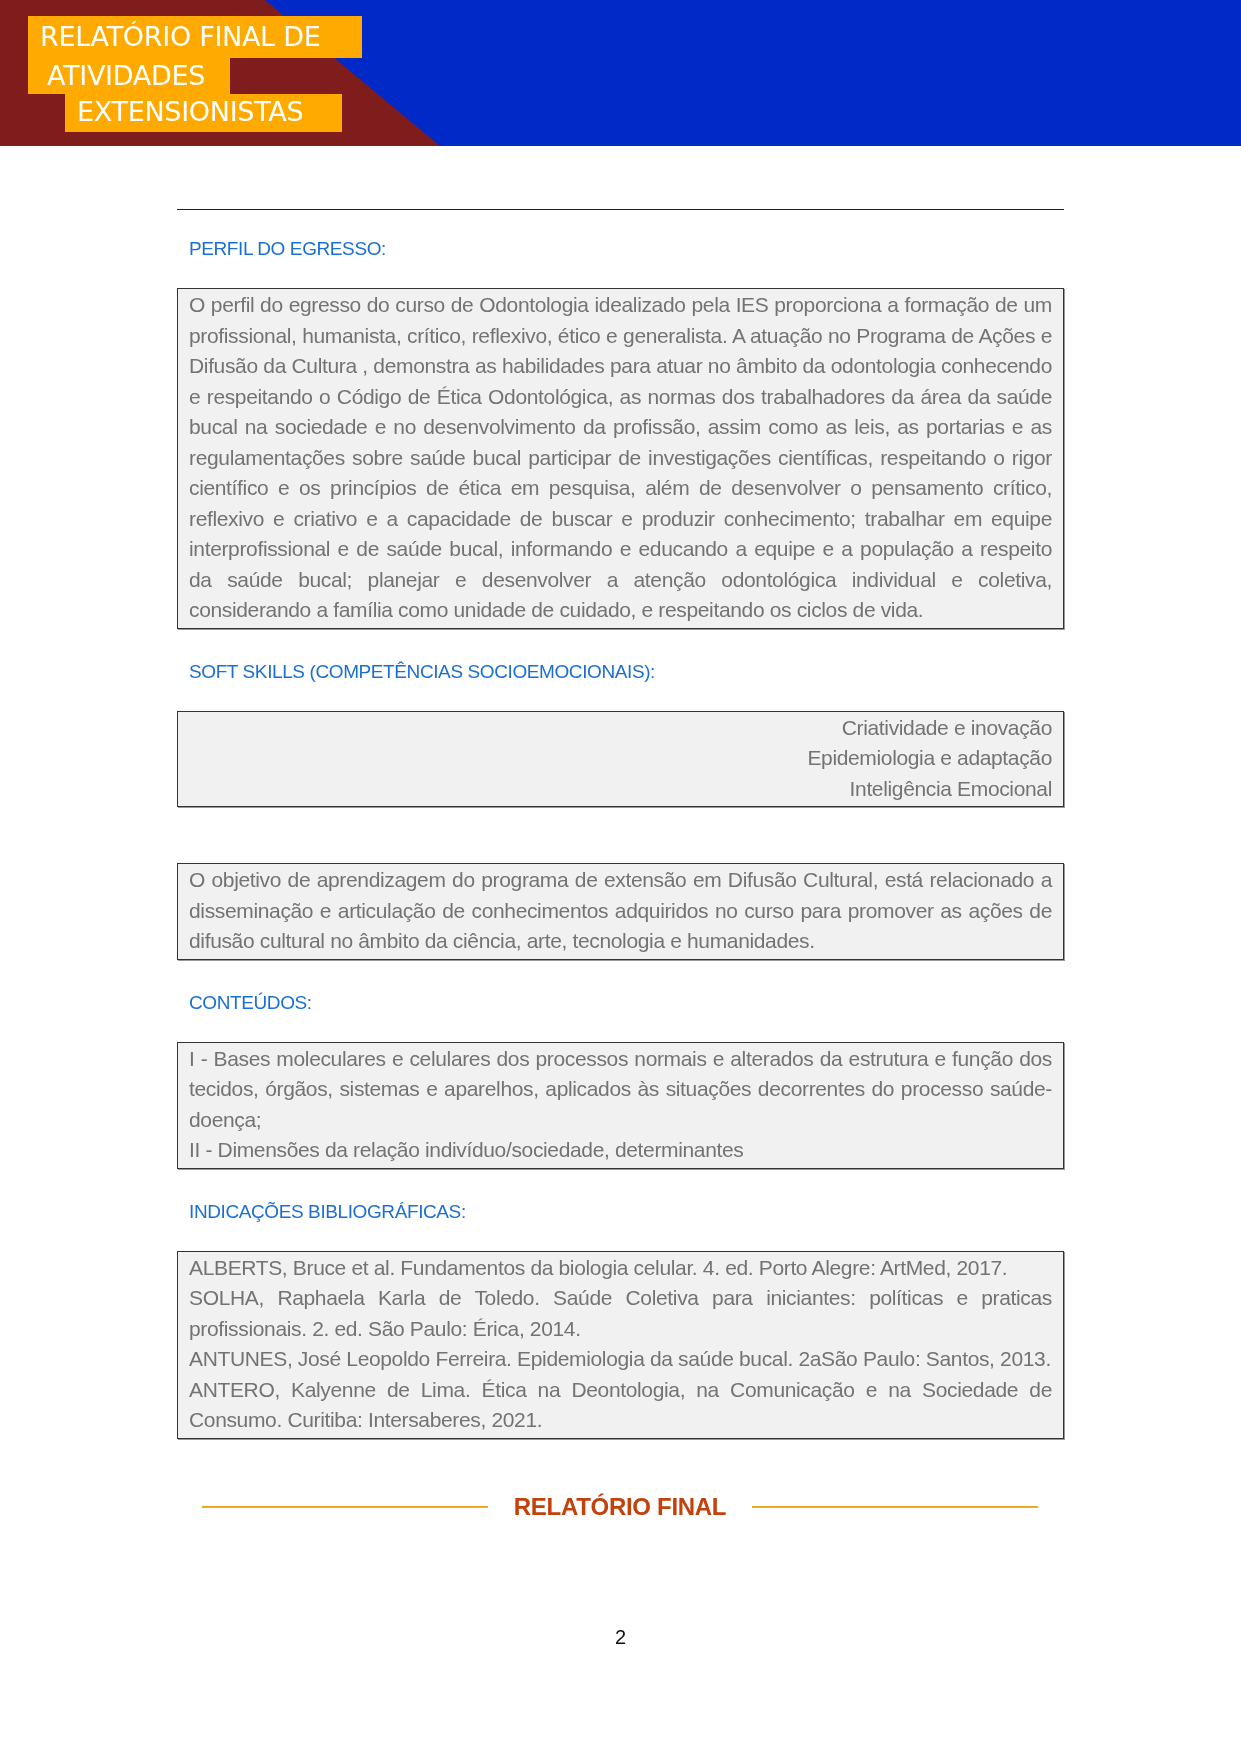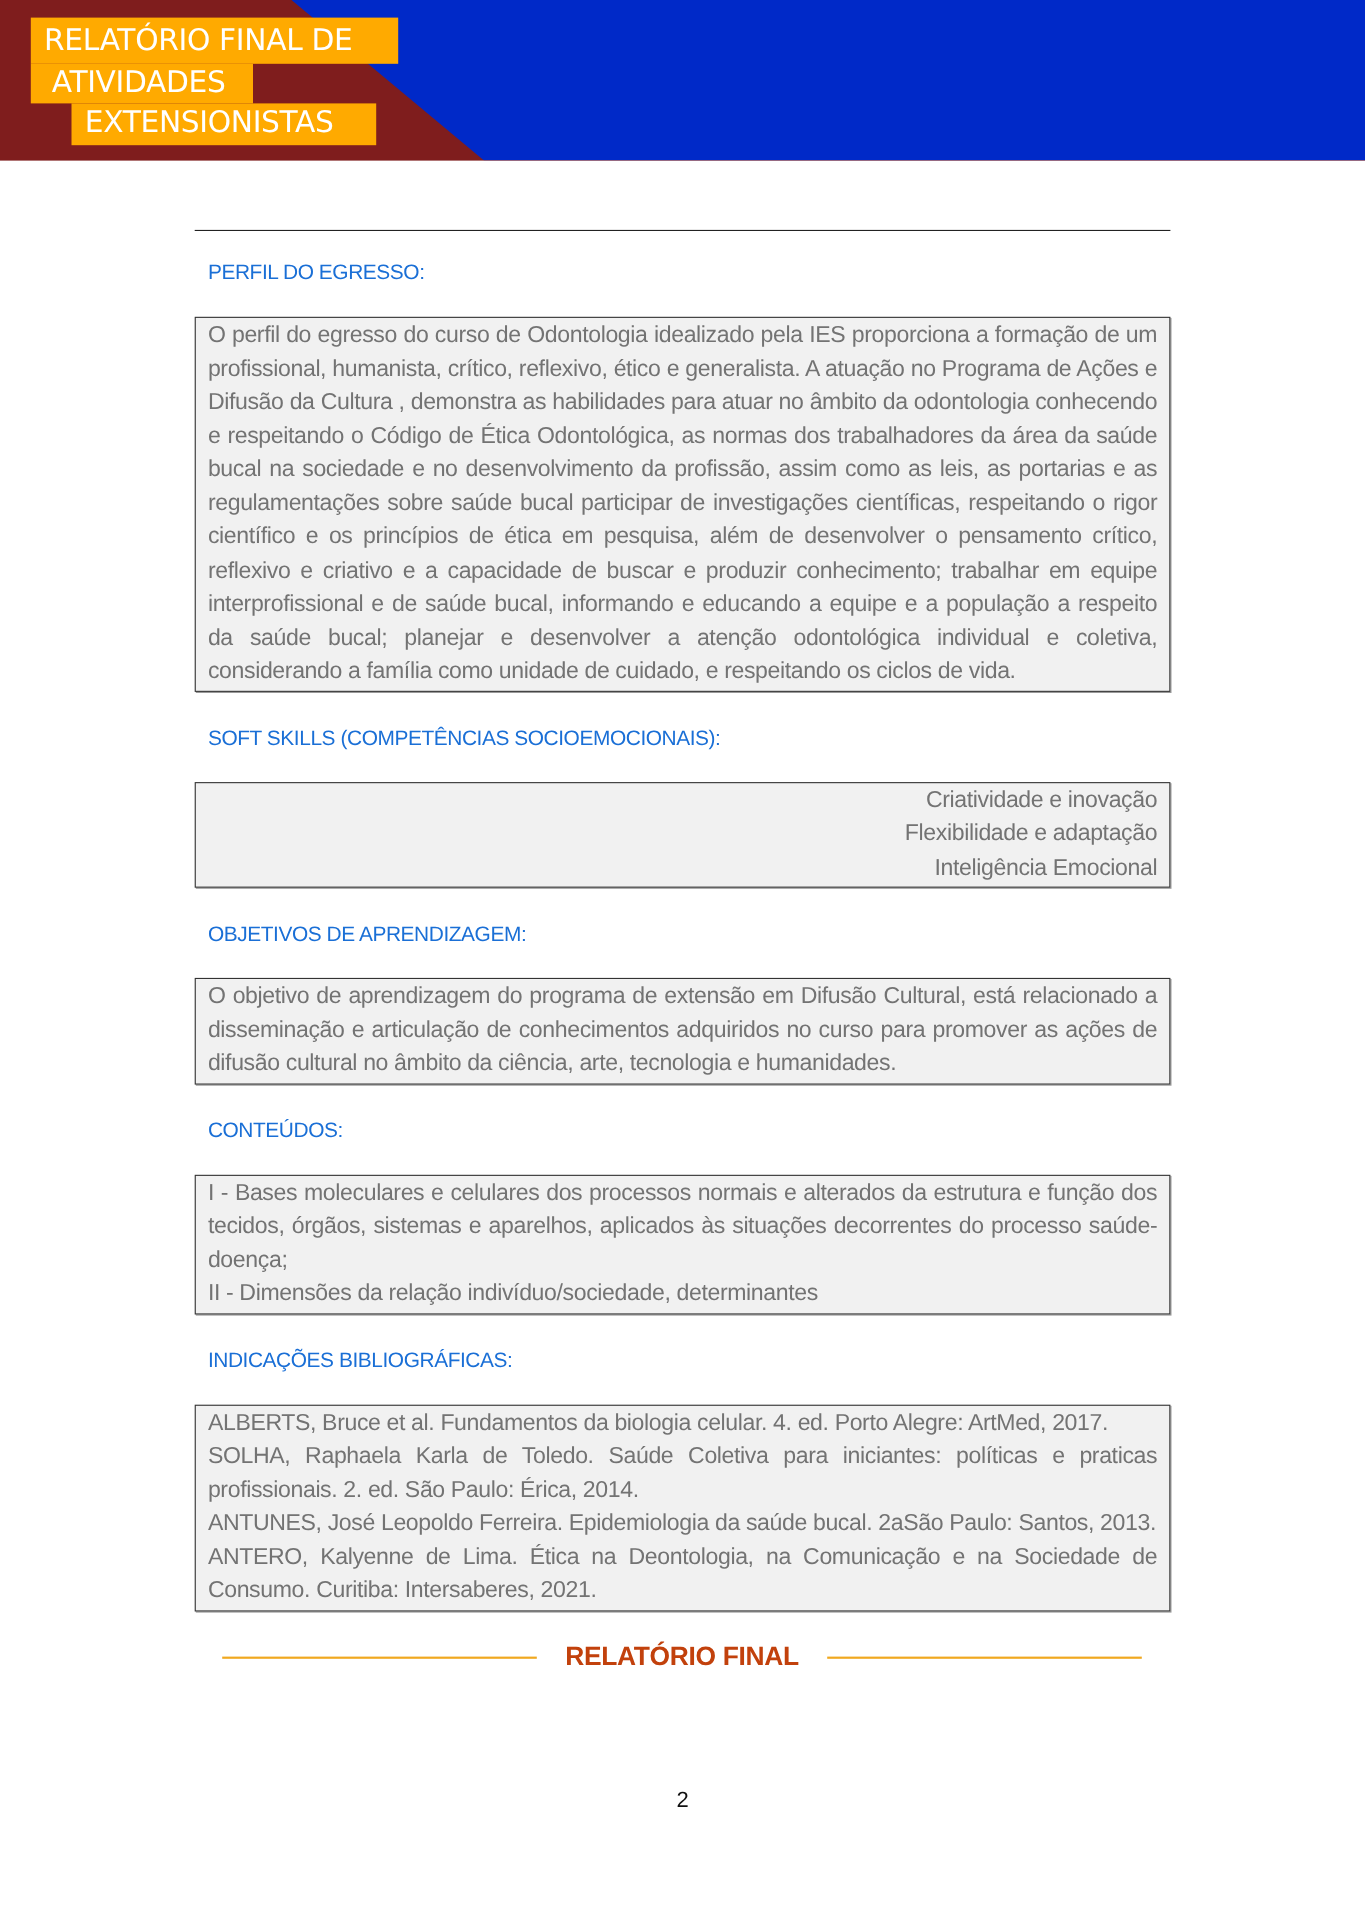--- a/index.html
+++ b/index.html
@@ -154,29 +154,28 @@
       <p>O perfil do egresso do curso de Odontologia idealizado pela IES proporciona a formação de um profissional, humanista, crítico, reflexivo, ético e generalista. A atuação no Programa de Ações e Difusão da Cultura , demonstra as habilidades para atuar no âmbito da odontologia conhecendo e respeitando o Código de Ética Odontológica, as normas dos trabalhadores da área da saúde bucal na sociedade e no desenvolvimento da profissão, assim como as leis, as portarias e as regulamentações sobre saúde bucal participar de investigações científicas, respeitando o rigor científico e os princípios de ética em pesquisa, além de desenvolver o pensamento crítico, reflexivo e criativo e a capacidade de buscar e produzir conhecimento; trabalhar em equipe interprofissional e de saúde bucal, informando e educando a equipe e a população a respeito da saúde bucal; planejar e desenvolver a atenção odontológica individual e coletiva, considerando a família como unidade de cuidado, e respeitando os ciclos de vida.</p>
     </div>
   </div>
 
   <div class="gap"></div>
 
   <div class="section">
     <div class="section-label">SOFT SKILLS (COMPETÊNCIAS SOCIOEMOCIONAIS):</div>
     <div class="section-box">
       <span class="line">Criatividade e inovação</span>
-      <span class="line">Flexibilidade e adaptação</span>
+      <span class="line">Epidemiologia e adaptação</span>
       <span class="line">Inteligência Emocional</span>
     </div>
   </div>
 
   <div class="gap"></div>
 
   <div class="section">
-    <div class="section-label">OBJETIVOS DE APRENDIZAGEM:</div>
     <div class="section-box">
       <p>O objetivo de aprendizagem do programa de extensão em Difusão Cultural, está relacionado a disseminação e articulação de conhecimentos adquiridos no curso para promover as ações de difusão cultural no âmbito da ciência, arte, tecnologia e humanidades.</p>
     </div>
   </div>
 
   <div class="gap"></div>
 
   <div class="section">
     <div class="section-label">CONTEÚDOS:</div>
     <div class="section-box">

